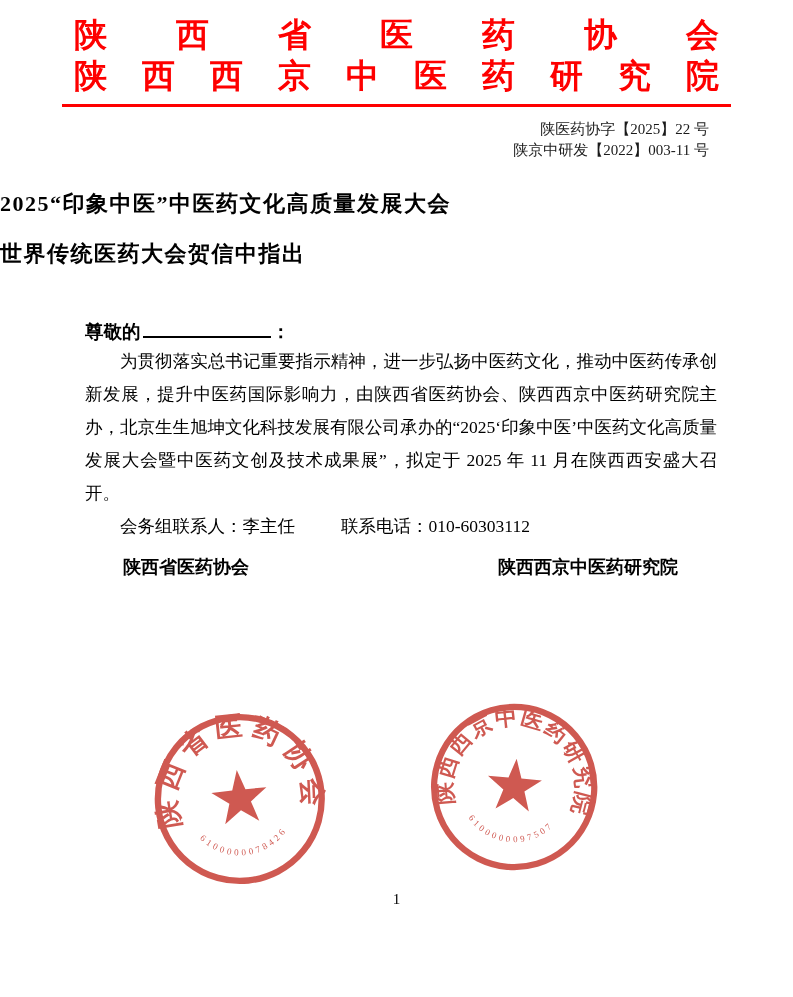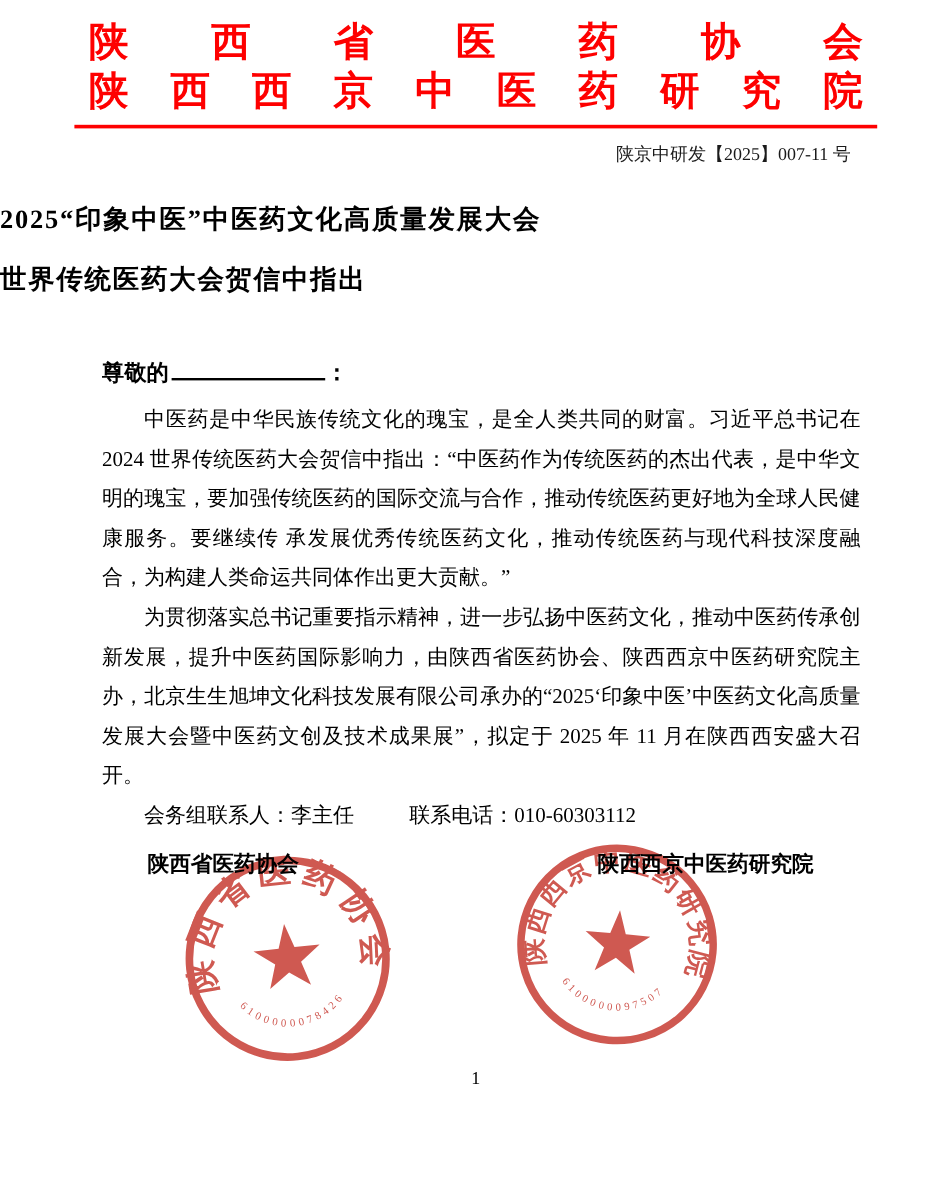--- a/index.html
+++ b/index.html
@@ -90,34 +90,34 @@
         <span>医</span>
         <span>药</span>
         <span>研</span>
         <span>究</span>
         <span>院</span>
       </div>
     <div class="red-rule"></div>
   </div>
 
   <div class="doc-numbers">
-    <div>陕京中研发【2025】007-11 号</div>
+    <div>陕医药协字【2025】22 号</div>
+    <div>陕京中研发【2022】003-11 号</div>
   </div>
 
   <div class="doc-title">
     <div>2025“印象中医”中医药文化高质量发展大会</div>
     <div>世界传统医药大会贺信中指出</div>
   </div>
 
   <div class="body-area">
     <div class="salutation">
       <span>尊敬的</span><span class="blank"></span><span>：</span>
     </div>
 
-    <p class="first">中医药是中华民族传统文化的瑰宝，是全人类共同的财富。习近平总书记在 2024 世界传统医药大会贺信中指出：“中医药作为传统医药的杰出代表，是中华文明的瑰宝，要加强传统医药的国际交流与合作，推动传统医药更好地为全球人民健康服务。要继续传 承发展优秀传统医药文化，推动传统医药与现代科技深度融合，为构建人类命运共同体作出更大贡献。”</p>
     <p>为贯彻落实总书记重要指示精神，进一步弘扬中医药文化，推动中医药传承创新发展，提升中医药国际影响力，由陕西省医药协会、陕西西京中医药研究院主办，北京生生旭坤文化科技发展有限公司承办的“2025‘印象中医’中医药文化高质量发展大会暨中医药文创及技术成果展”，拟定于 2025 年 11 月在陕西西安盛大召开。</p>
 
     <div class="contact-line">
       <span>会务组联系人：李主任</span><span class="gap"></span><span>联系电话：010-60303112</span>
     </div>
   </div>
 
   <div class="sign-row">
     <span class="sign-left">陕西省医药协会</span>
     <span class="sign-right">陕西西京中医药研究院</span>

